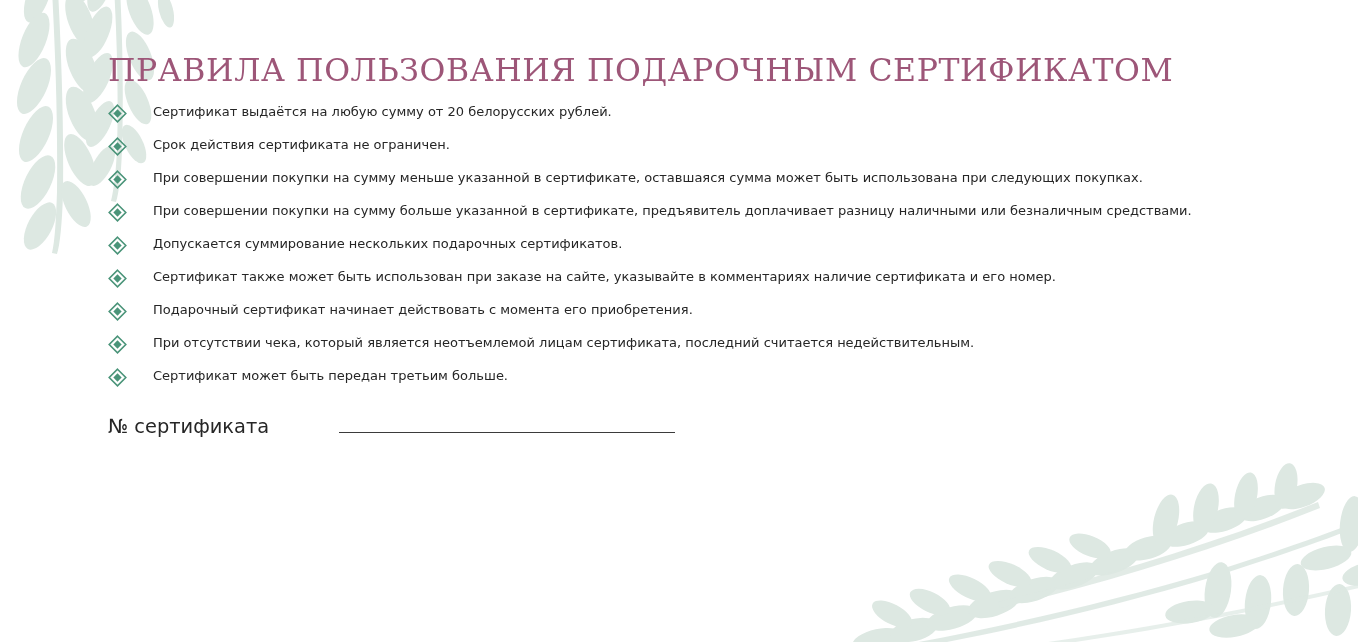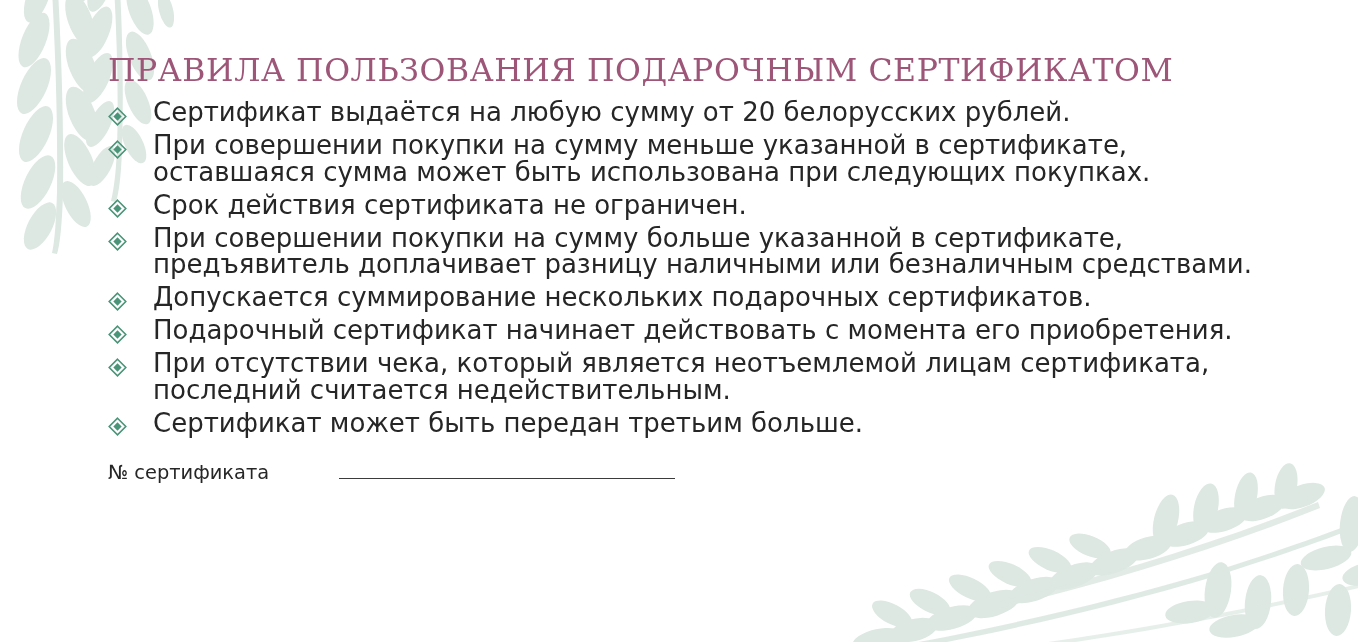--- a/index.html
+++ b/index.html
@@ -66,21 +66,21 @@
   }
 
   #rules-list {
     list-style: none;
   }
 
   .rule-item {
     position: relative;
     display: block;
     padding-left: 45px;
-    font-size: 26px;
+    font-size: 13px;
     line-height: 26.5px;
     color: #262626;
     font-family: "DejaVu Sans", sans-serif;
     margin-bottom: 6.5px;
     max-width: 1162px;
   }
 
   .rule-item .bullet {
     position: absolute;
     left: 0px;
@@ -223,54 +223,63 @@
         <span class="rule-text">Сертификат выдаётся на любую сумму от 20 белорусских рублей.</span>
       </li>
 
       <li class="rule-item">
         <span class="bullet">
           <svg viewBox="0 0 20 20" width="19" height="19" xmlns="http://www.w3.org/2000/svg">
             <path d="M10 1.3 L18.7 10 L10 18.7 L1.3 10 Z" fill="none" stroke="#4a9479" stroke-width="1.7"></path>
             <path d="M10 5.6 L14.4 10 L10 14.4 L5.6 10 Z" fill="#4a9479"></path>
           </svg>
         </span>
+        <span class="rule-text">Срок действия сертификата не ограничен.</span>
+      </li>
+
+      <li class="rule-item">
+        <span class="bullet">
+          <svg viewBox="0 0 20 20" width="19" height="19" xmlns="http://www.w3.org/2000/svg">
+            <path d="M10 1.3 L18.7 10 L10 18.7 L1.3 10 Z" fill="none" stroke="#4a9479" stroke-width="1.7"></path>
+            <path d="M10 5.6 L14.4 10 L10 14.4 L5.6 10 Z" fill="#4a9479"></path>
+          </svg>
+        </span>
         <span class="rule-text">При совершении покупки на сумму меньше указанной в сертификате, оставшаяся сумма может быть использована при следующих покупках.</span>
       </li>
 
       <li class="rule-item">
         <span class="bullet">
           <svg viewBox="0 0 20 20" width="19" height="19" xmlns="http://www.w3.org/2000/svg">
             <path d="M10 1.3 L18.7 10 L10 18.7 L1.3 10 Z" fill="none" stroke="#4a9479" stroke-width="1.7"></path>
             <path d="M10 5.6 L14.4 10 L10 14.4 L5.6 10 Z" fill="#4a9479"></path>
           </svg>
         </span>
-        <span class="rule-text">Срок действия сертификата не ограничен.</span>
-      </li>
-
-      <li class="rule-item">
-        <span class="bullet">
-          <svg viewBox="0 0 20 20" width="19" height="19" xmlns="http://www.w3.org/2000/svg">
-            <path d="M10 1.3 L18.7 10 L10 18.7 L1.3 10 Z" fill="none" stroke="#4a9479" stroke-width="1.7"></path>
-            <path d="M10 5.6 L14.4 10 L10 14.4 L5.6 10 Z" fill="#4a9479"></path>
-          </svg>
-        </span>
         <span class="rule-text">При совершении покупки на сумму больше указанной в сертификате, предъявитель доплачивает разницу наличными или безналичным средствами.</span>
       </li>
 
       <li class="rule-item">
         <span class="bullet">
           <svg viewBox="0 0 20 20" width="19" height="19" xmlns="http://www.w3.org/2000/svg">
             <path d="M10 1.3 L18.7 10 L10 18.7 L1.3 10 Z" fill="none" stroke="#4a9479" stroke-width="1.7"></path>
             <path d="M10 5.6 L14.4 10 L10 14.4 L5.6 10 Z" fill="#4a9479"></path>
           </svg>
         </span>
         <span class="rule-text">Допускается суммирование нескольких подарочных сертификатов.</span>
       </li>
 
 
+      <li class="rule-item">
+        <span class="bullet">
+          <svg viewBox="0 0 20 20" width="19" height="19" xmlns="http://www.w3.org/2000/svg">
+            <path d="M10 1.3 L18.7 10 L10 18.7 L1.3 10 Z" fill="none" stroke="#4a9479" stroke-width="1.7"></path>
+            <path d="M10 5.6 L14.4 10 L10 14.4 L5.6 10 Z" fill="#4a9479"></path>
+          </svg>
+        </span>
+        <span class="rule-text">Сертификат также может быть использован при заказе на сайте, указывайте в комментариях наличие сертификата и его номер.</span>
+      </li>
 
       <li class="rule-item">
         <span class="bullet">
           <svg viewBox="0 0 20 20" width="19" height="19" xmlns="http://www.w3.org/2000/svg">
             <path d="M10 1.3 L18.7 10 L10 18.7 L1.3 10 Z" fill="none" stroke="#4a9479" stroke-width="1.7"></path>
             <path d="M10 5.6 L14.4 10 L10 14.4 L5.6 10 Z" fill="#4a9479"></path>
           </svg>
         </span>
         <span class="rule-text">Подарочный сертификат начинает действовать с момента его приобретения.</span>
       </li>

